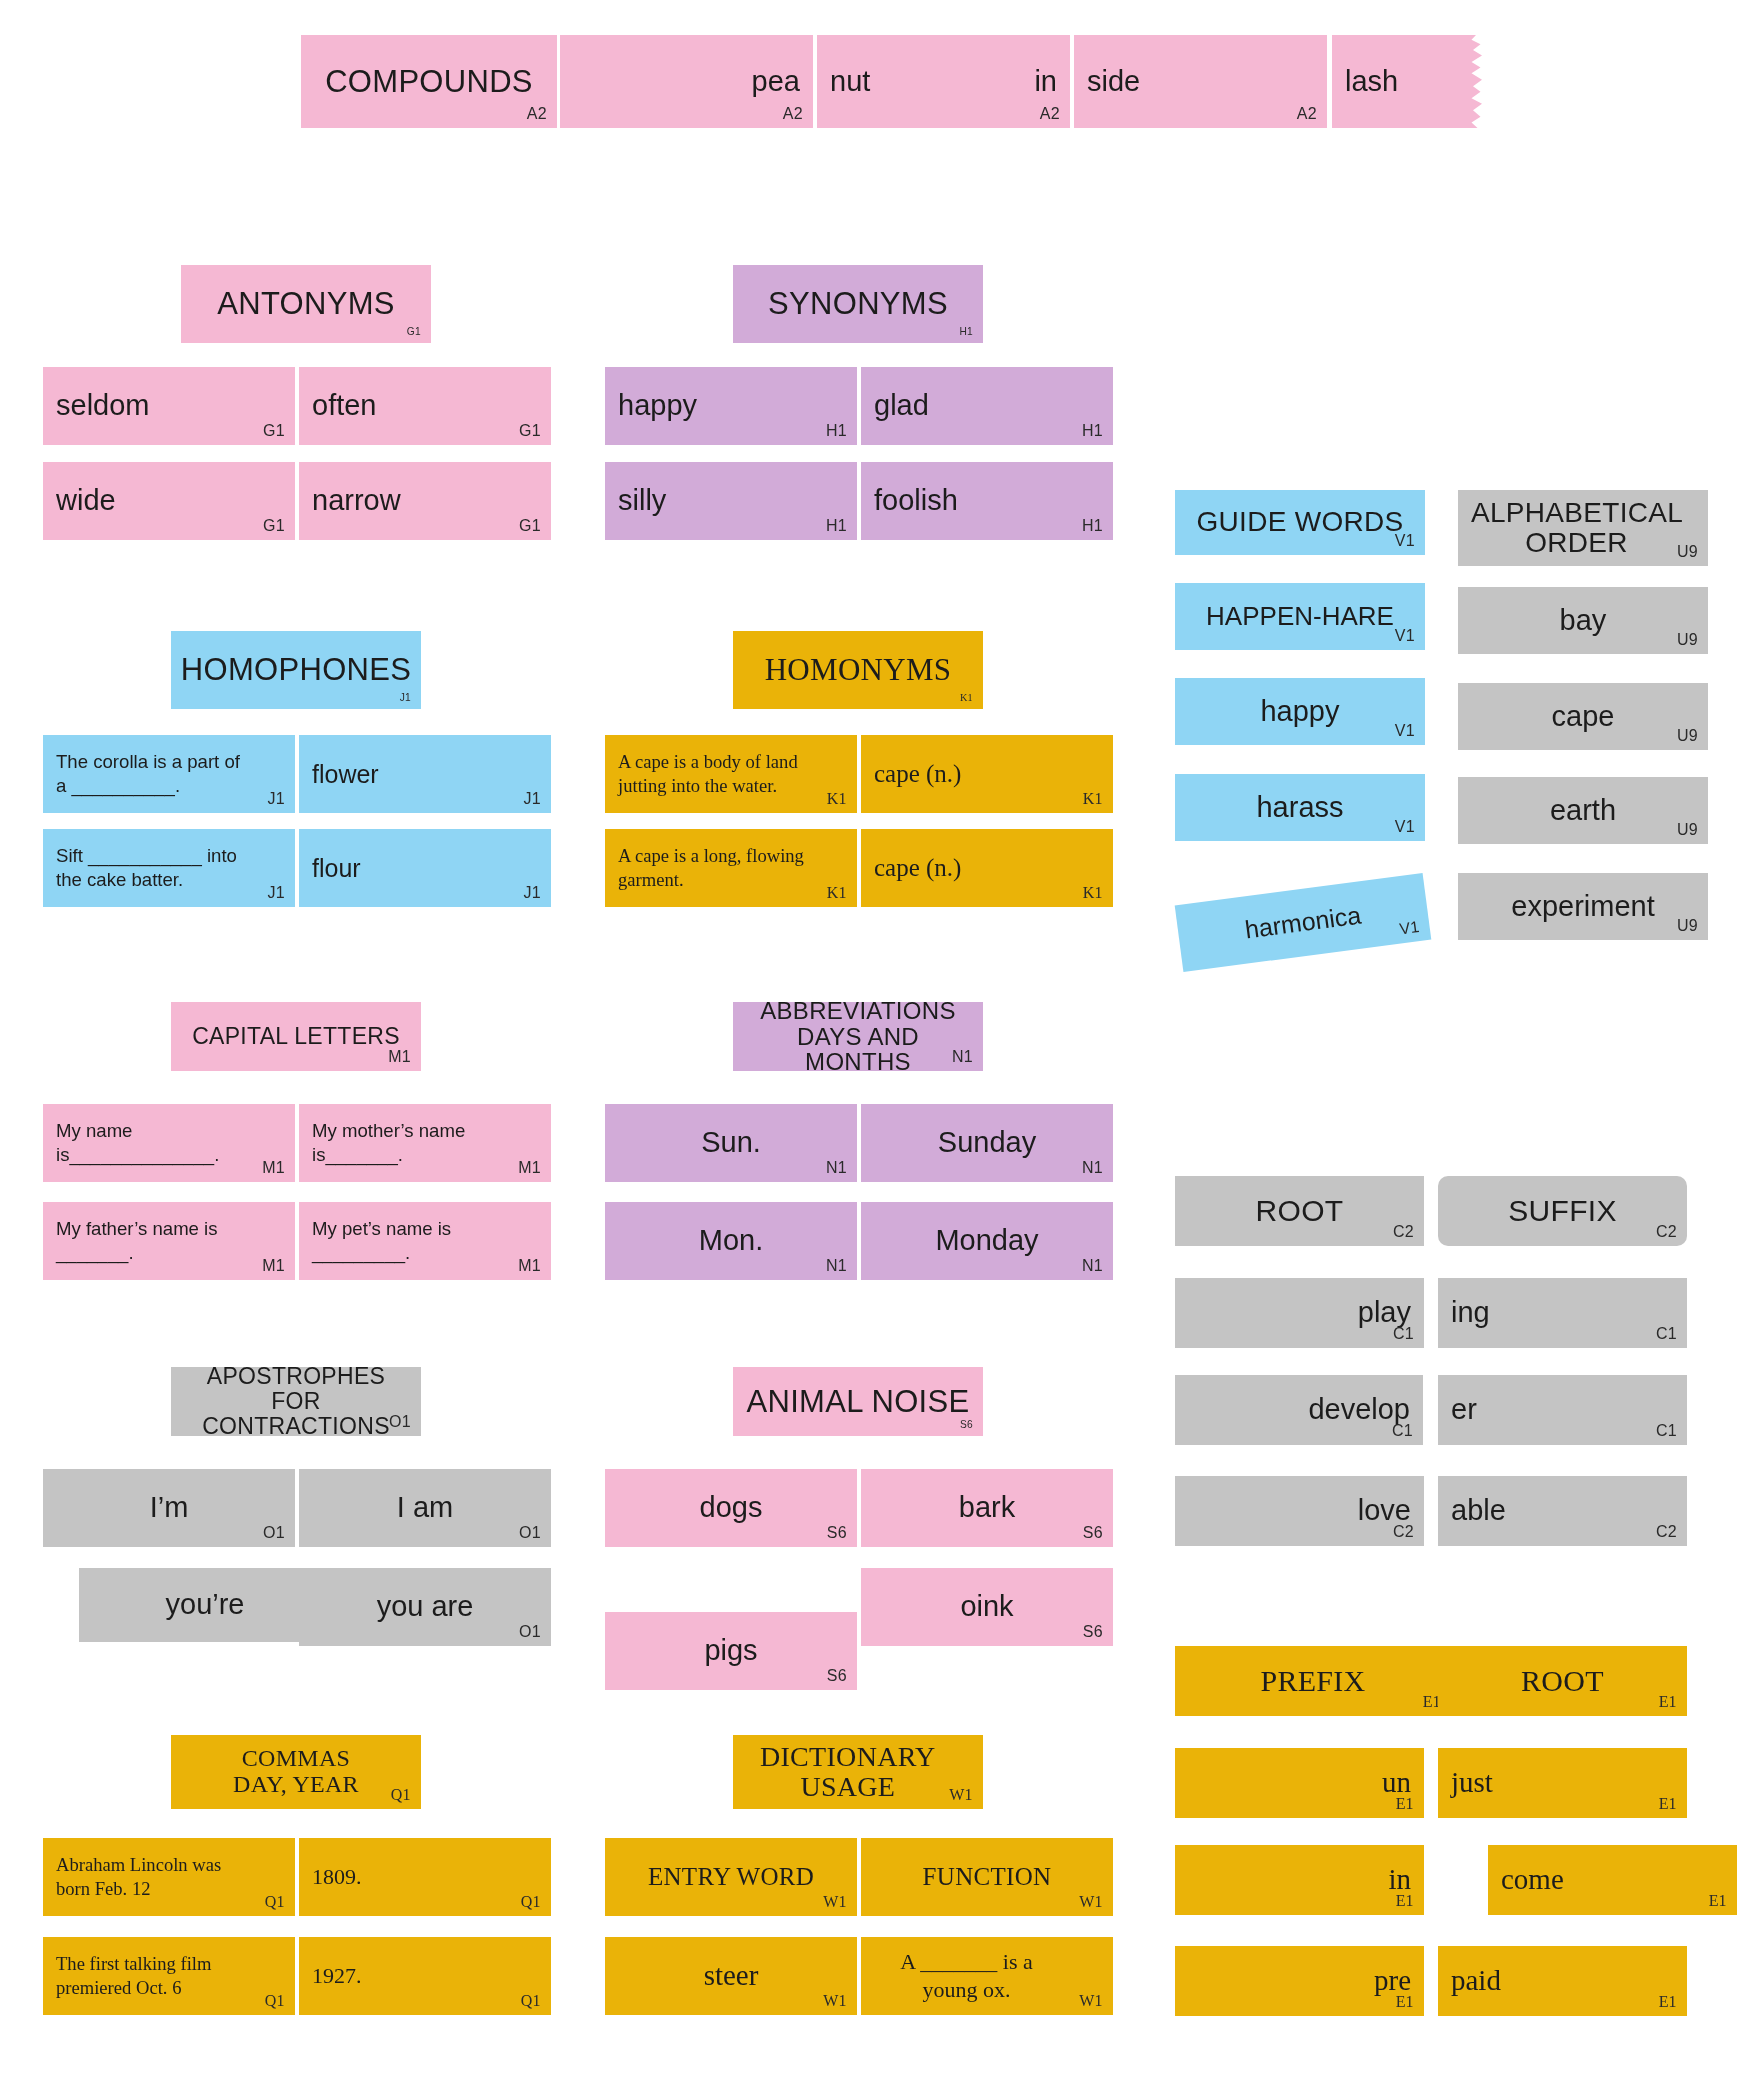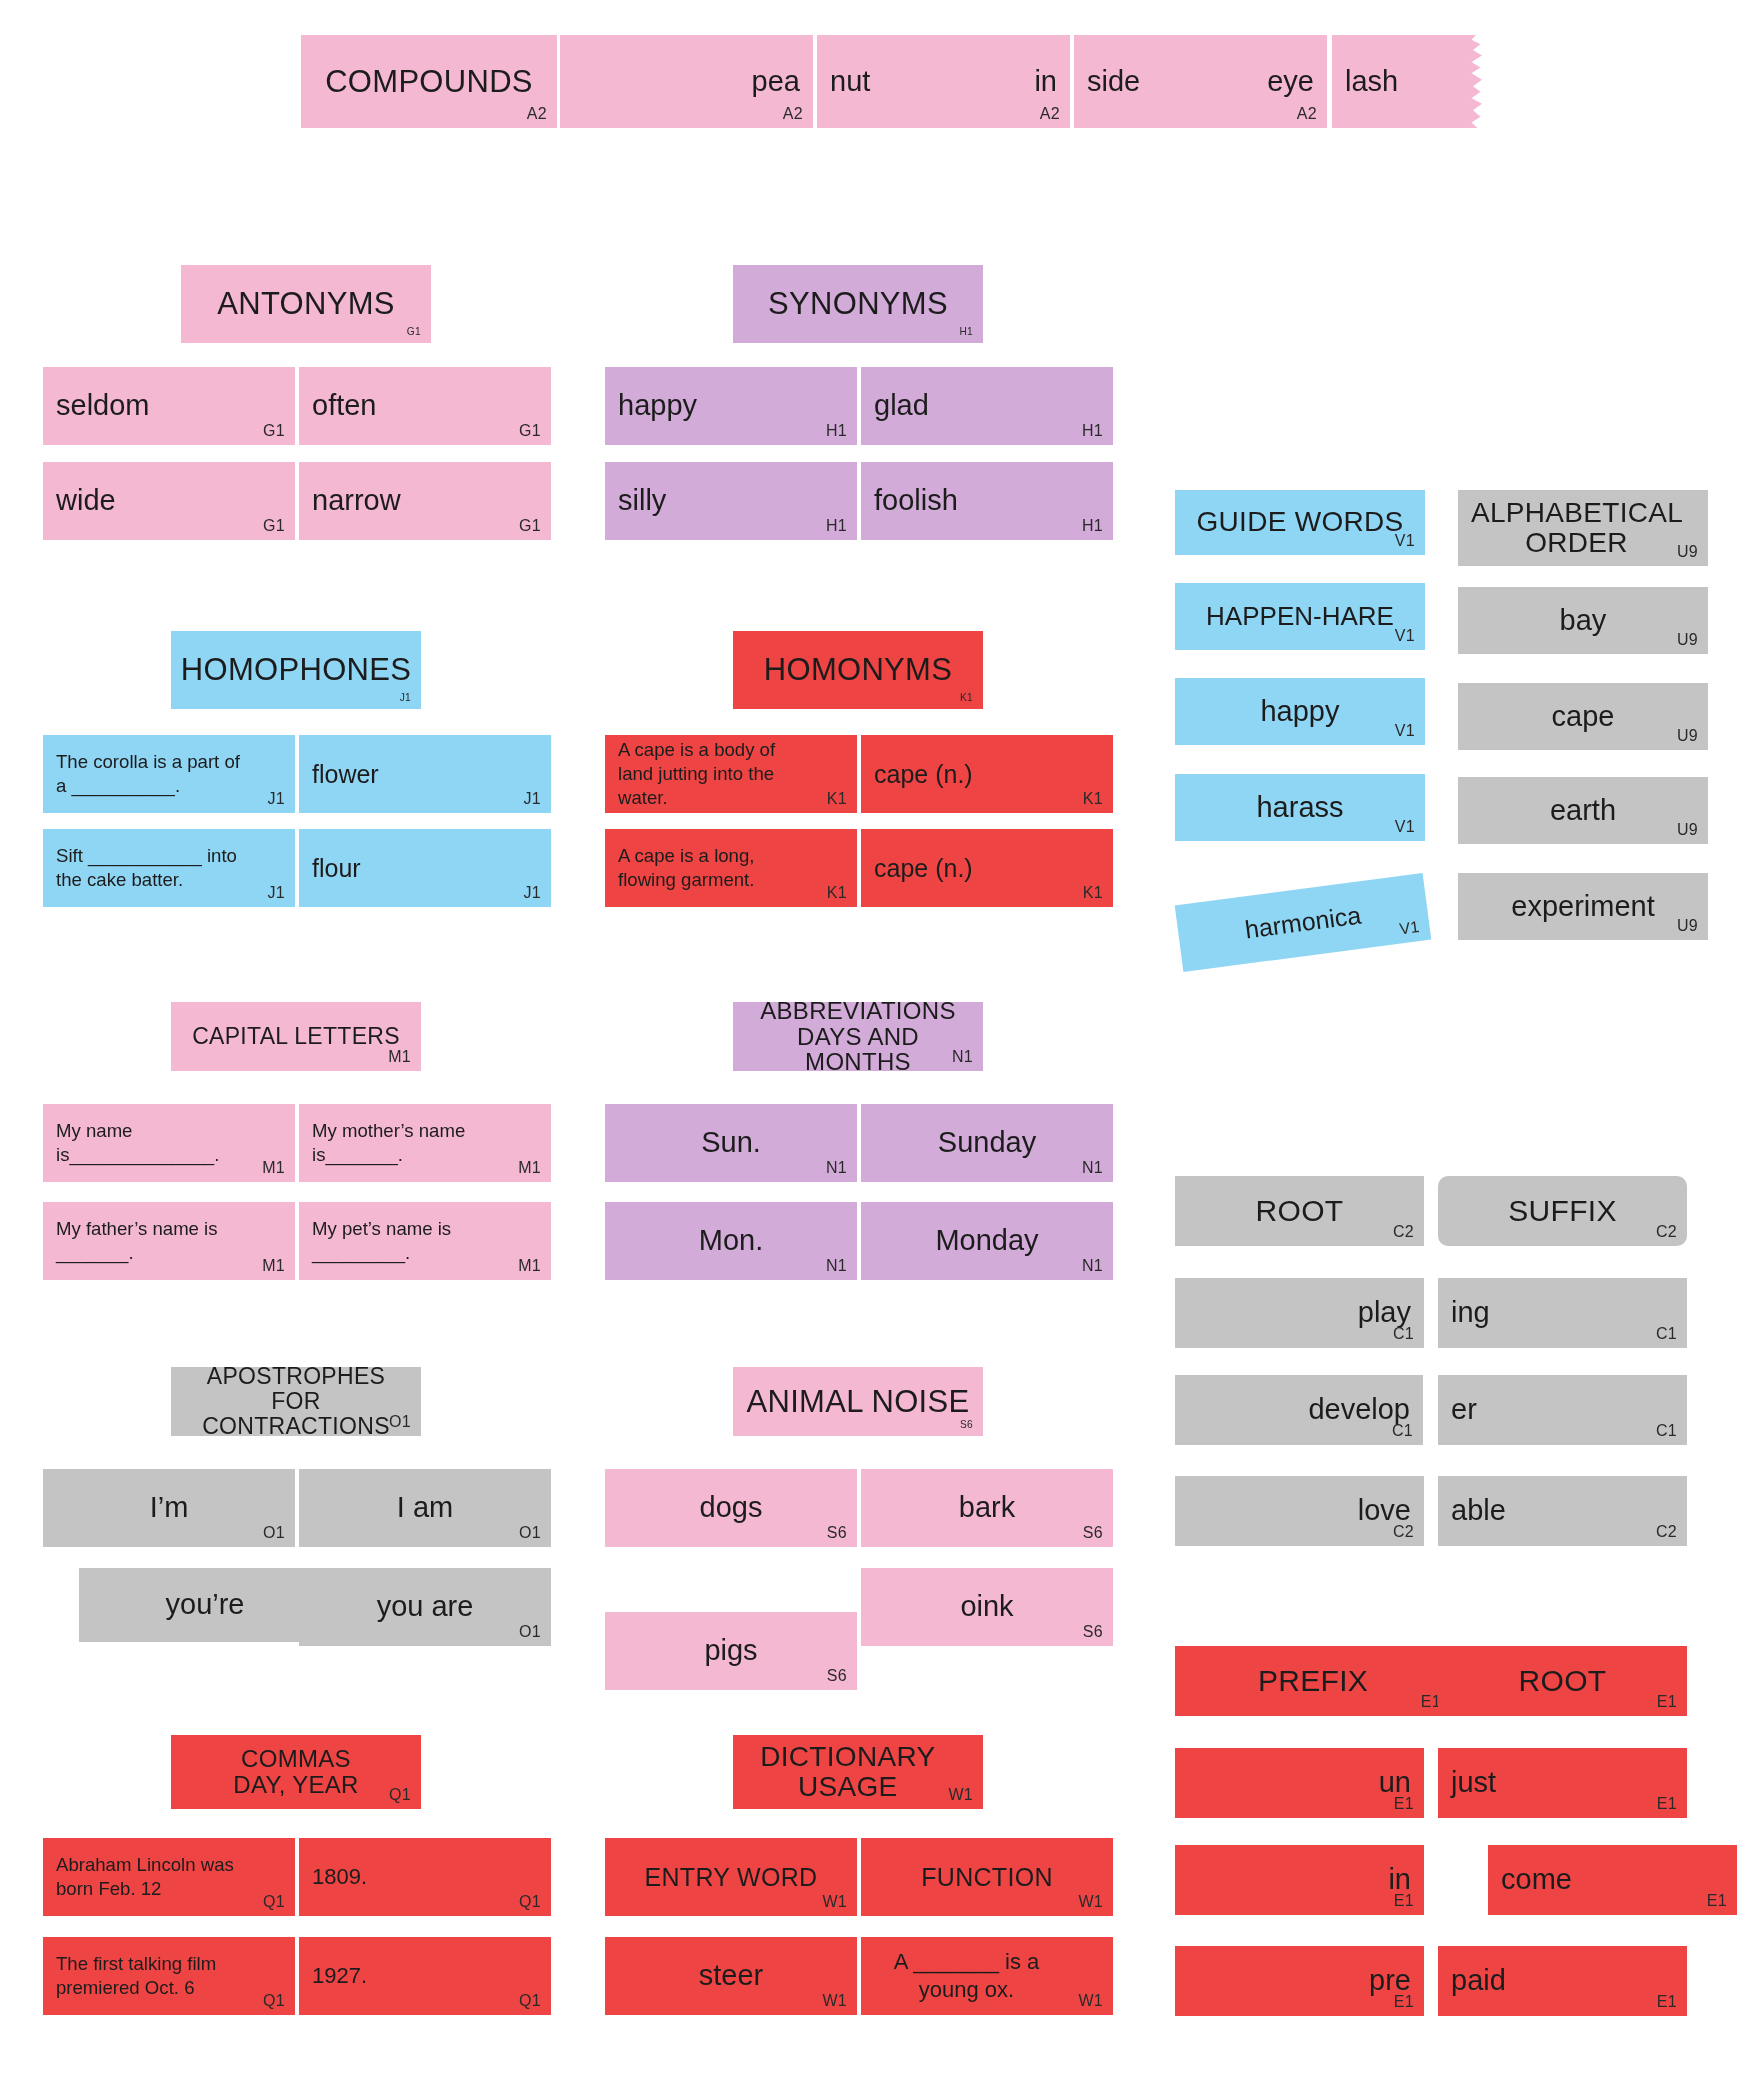--- a/index.html
+++ b/index.html
@@ -12,21 +12,21 @@
     position:absolute;
     box-sizing:border-box;
     padding:9.3px 13px;
     display:flex;
     overflow:hidden;
   }
   
   .c-pink   {background:#f5b8d3;}
   .c-purple {background:#d2abd8;}
   .c-blue   {background:#8fd5f4;}
-  .c-green  {background:#ef4444;}
+  .c-green  {background:#eab308;font-family:Liberation Serif, serif;}
   .c-gray   {background:#c4c4c4;}
 
   
   .code{
     position:absolute;
     right:10.2px;bottom:5.6px;
     font-size:16px;
     line-height:1;
     color:#2a2a2a;
     letter-spacing:0.2px;
@@ -98,21 +98,20 @@
 </div>
 
 <div class="card c-pink" style="left:817px;top:35px;width:253px;height:93px;">
   <div class="word left" style="position:absolute;left:13px;top:0;bottom:0;width:auto;">nut</div>
   <div class="word right">in</div>
   <div class="code">A2</div>
 </div>
 
 <div class="card c-pink" style="left:1074px;top:35px;width:253px;height:93px;">
   <div class="word left" style="position:absolute;left:13px;top:0;bottom:0;width:auto;">side</div>
-  <div class="word right">eye</div>
   <div class="code">A2</div>
 </div>
 
 <div class="card c-pink torn" style="left:1332px;top:35px;width:150px;height:93px;">
   <div class="word left">lash</div>
 </div>
 
 <div class="card c-pink" style="left:181px;top:265px;width:250px;height:78px;">
   <div class="title">ANTONYMS</div>
   <div class="code sm">G1</div>

